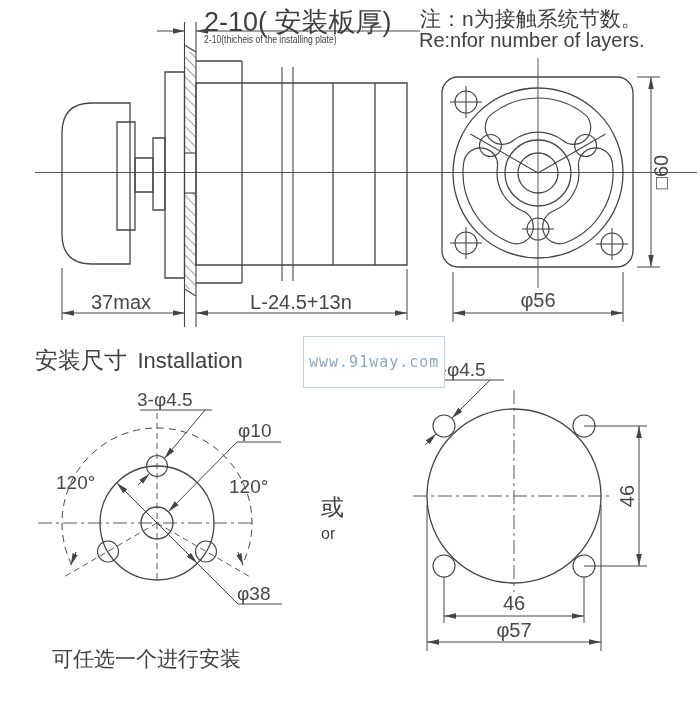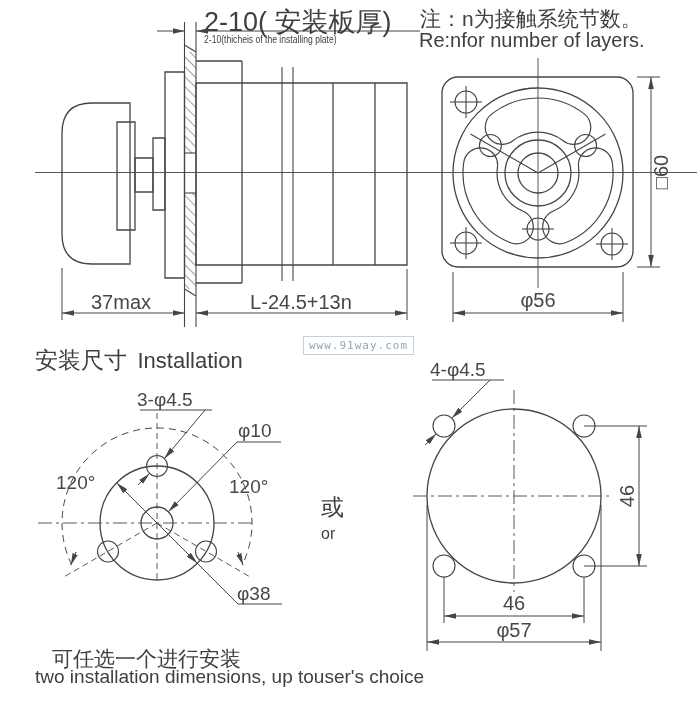--- a/index.html
+++ b/index.html
@@ -1,22 +1,22 @@
 <!DOCTYPE html>
 <html><head>
 <meta charset="utf-8">
 <style>
   html,body{margin:0;padding:0;background:#fff;}
   #screen{position:relative;width:700px;height:707px;background:#ffffff;overflow:hidden;
           font-family:"Liberation Sans",sans-serif;color:#3f3f3f;}
   #draw{position:absolute;left:0;top:0;}
   .t{position:absolute;white-space:nowrap;color:#3f3f3f;}
   .dim-svg-text{font-family:"Liberation Sans",sans-serif;fill:#474747;}
-  .wm{font-family:"DejaVu Sans Mono",monospace;font-size:11px;letter-spacing:1px;
-      color:#8fa6c0;border:1px solid #c2d1e1;padding:2px 5px;background:#fff;}
+  .wm{font-family:"DejaVu Sans Mono",monospace;font-size:15px;letter-spacing:1px;
+      color:#8fa6c0;border:1px solid #c2d1e1;padding:16px 5px;background:#fff;}
   svg line,svg path,svg rect,svg circle,svg polyline{vector-effect:non-scaling-stroke;}
 </style>
 </head>
 <body>
 
 <div id="screen">
 
 <svg id="draw" width="700" height="707" viewBox="0 0 700 707">
   <defs>
     <marker id="ae" markerWidth="14" markerHeight="8" refX="12" refY="4" orient="auto" markerUnits="userSpaceOnUse">
@@ -189,15 +189,14 @@
   <div class="t" style="left:419px;top:29px;font-size:20px;">Re:nfor number of layers.</div>
 
   <div class="t wm" style="left:303px;top:336px;">www.91way.com</div>
 
   <div class="t" style="left:321px;top:493px;">
     <div style="font-size:23px;line-height:28px;">或</div>
     <div style="font-size:16px;line-height:26px;">or</div>
   </div>
 
   <div class="t" style="left:52px;top:645px;font-size:21px;">可任选一个进行安装</div>
-  <div class="t" style="left:35px;top:666px;font-size:19px;">two installation dimensions, up touser's choice</div>
 
 </div>
 
 </body></html>

